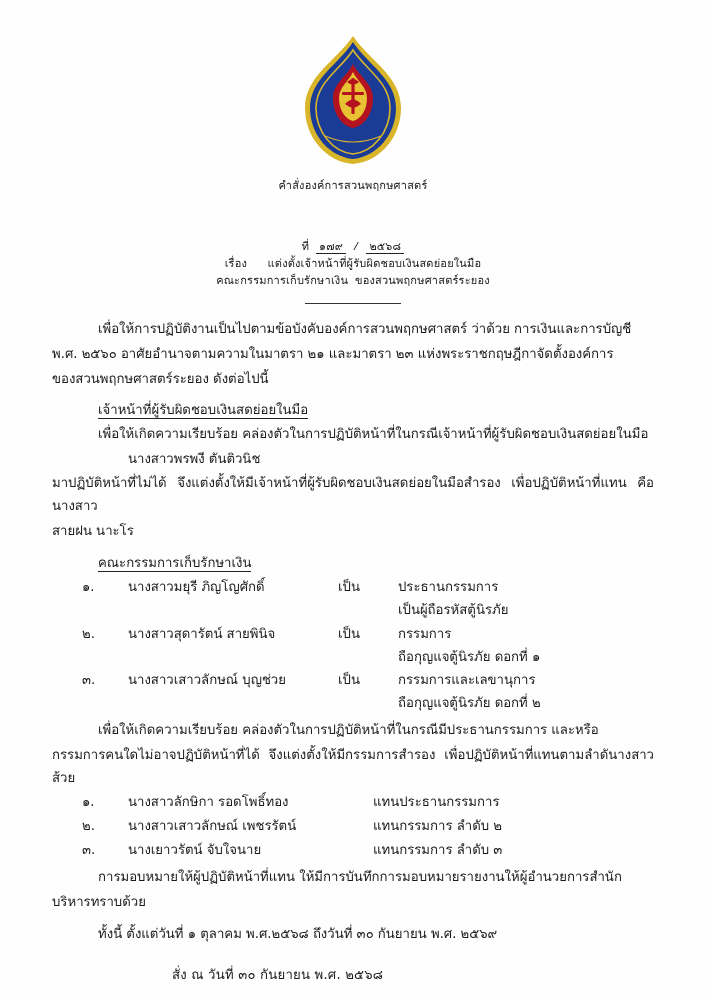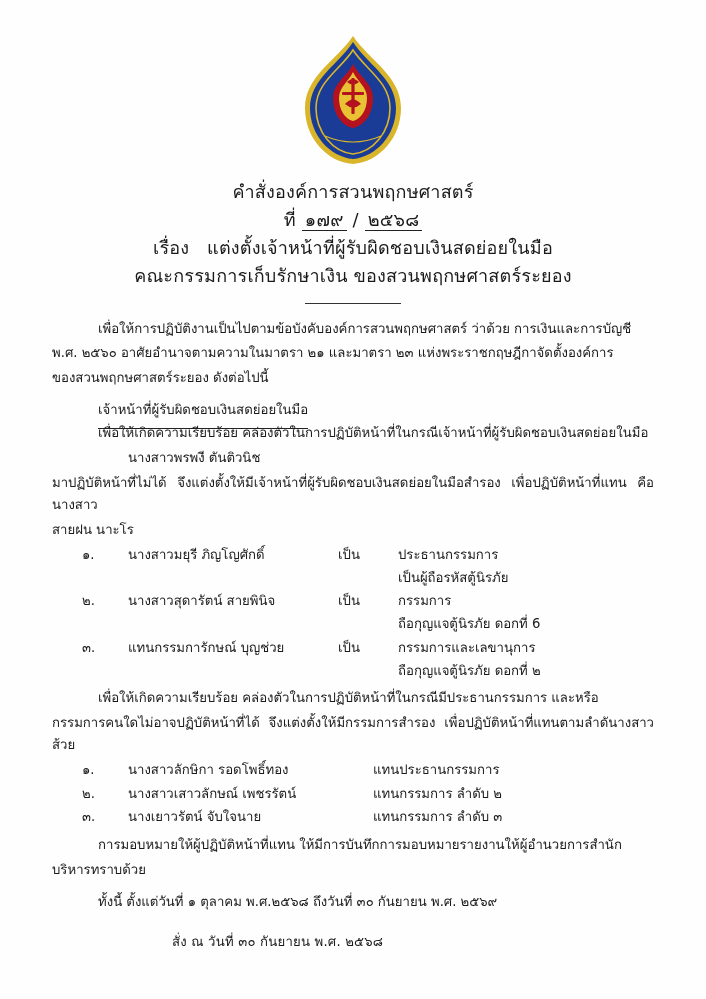--- a/index.html
+++ b/index.html
@@ -36,27 +36,29 @@
   }
   .emblem svg { display: block; }
 
   
   .doc-header {
     text-align: center;
     margin-top: 12px;
     line-height: 1.55;
   }
   .doc-header .line {
-    font-size: 18px;
+    font-size: 11px;
     letter-spacing: .2px;
+    font-family: Liberation Mono, monospace;
   }
   .title-main { font-size: 14px; }
   .order-no {
     font-size: 14px;
     letter-spacing: .4px;
+    margin-top: 44px;
   }
   .order-no .num {
     border-bottom: 1px solid #222;
     padding: 0 3px;
   }
   .subject { font-size: 13.5px; }
   .committee-line { font-size: 13.5px; }
 
   .rule {
     width: 96px;
@@ -75,21 +77,21 @@
   }
   .para { margin: 0 0 2px 0; }
   .indent { text-indent: 46px; }
   .indent-sm { text-indent: 30px; }
   .section-head {
     margin: 9px 0 1px 0;
     font-size: 13.2px;
   }
   .section-head span {
     border-bottom: 1px solid #222;
-    padding-bottom: 11px;
+    padding-bottom: 1px;
   }
   .sub-indent { padding-left: 46px; }
 
   
   .members {
     margin: 2px 0 4px 0;
     border-collapse: collapse;
     width: 100%;
     font-size: 13.2px;
   }
@@ -192,20 +194,23 @@
 
     <div class="section-head sub-indent">
       <span>เจ้าหน้าที่ผู้รับผิดชอบเงินสดย่อยในมือ</span>
     </div>
     <p class="para indent">เพื่อให้เกิดความเรียบร้อย คล่องตัวในการปฏิบัติหน้าที่ในกรณีเจ้าหน้าที่ผู้รับผิดชอบเงินสดย่อยในมือ</p>
 
     <p class="para indent-sm sub-indent" style="text-indent:0;padding-left:76px;">นางสาวพรพงี ตันติวนิช</p>
     <p class="para">มาปฏิบัติหน้าที่ไม่ได้ จึงแต่งตั้งให้มีเจ้าหน้าที่ผู้รับผิดชอบเงินสดย่อยในมือสำรอง เพื่อปฏิบัติหน้าที่แทน คือ นางสาว</p>
     <p class="para">สายฝน นาะโร</p>
 
+    <div class="section-head sub-indent">
+      <span>คณะกรรมการเก็บรักษาเงิน</span>
+    </div>
 
     <table class="members">
       <tbody>
         <tr>
           <td class="c-no">๑.</td>
           <td class="c-name">นางสาวมยุรี ภิญโญศักดิ์</td>
           <td class="c-pen">เป็น</td>
           <td class="c-role">ประธานกรรมการ</td>
         </tr>
         <tr class="row-sub">
@@ -218,26 +223,26 @@
         <tr>
           <td class="c-no">๒.</td>
           <td class="c-name">นางสาวสุดารัตน์ สายพินิจ</td>
           <td class="c-pen">เป็น</td>
           <td class="c-role">กรรมการ</td>
         </tr>
         <tr class="row-sub">
           <td class="c-no"></td>
           <td class="c-name"></td>
           <td class="c-pen"></td>
-          <td class="c-role role-sub">ถือกุญแจตู้นิรภัย ดอกที่ 6</td>
+          <td class="c-role role-sub">ถือกุญแจตู้นิรภัย ดอกที่ ๑</td>
         </tr>
 
         <tr>
           <td class="c-no">๓.</td>
-          <td class="c-name">แทนกรรมการักษณ์ บุญช่วย</td>
+          <td class="c-name">นางสาวเสาวลักษณ์ บุญช่วย</td>
           <td class="c-pen">เป็น</td>
           <td class="c-role">กรรมการและเลขานุการ</td>
         </tr>
         <tr class="row-sub">
           <td class="c-no"></td>
           <td class="c-name"></td>
           <td class="c-pen"></td>
           <td class="c-role role-sub">ถือกุญแจตู้นิรภัย ดอกที่ ๒</td>
         </tr>
       </tbody>

